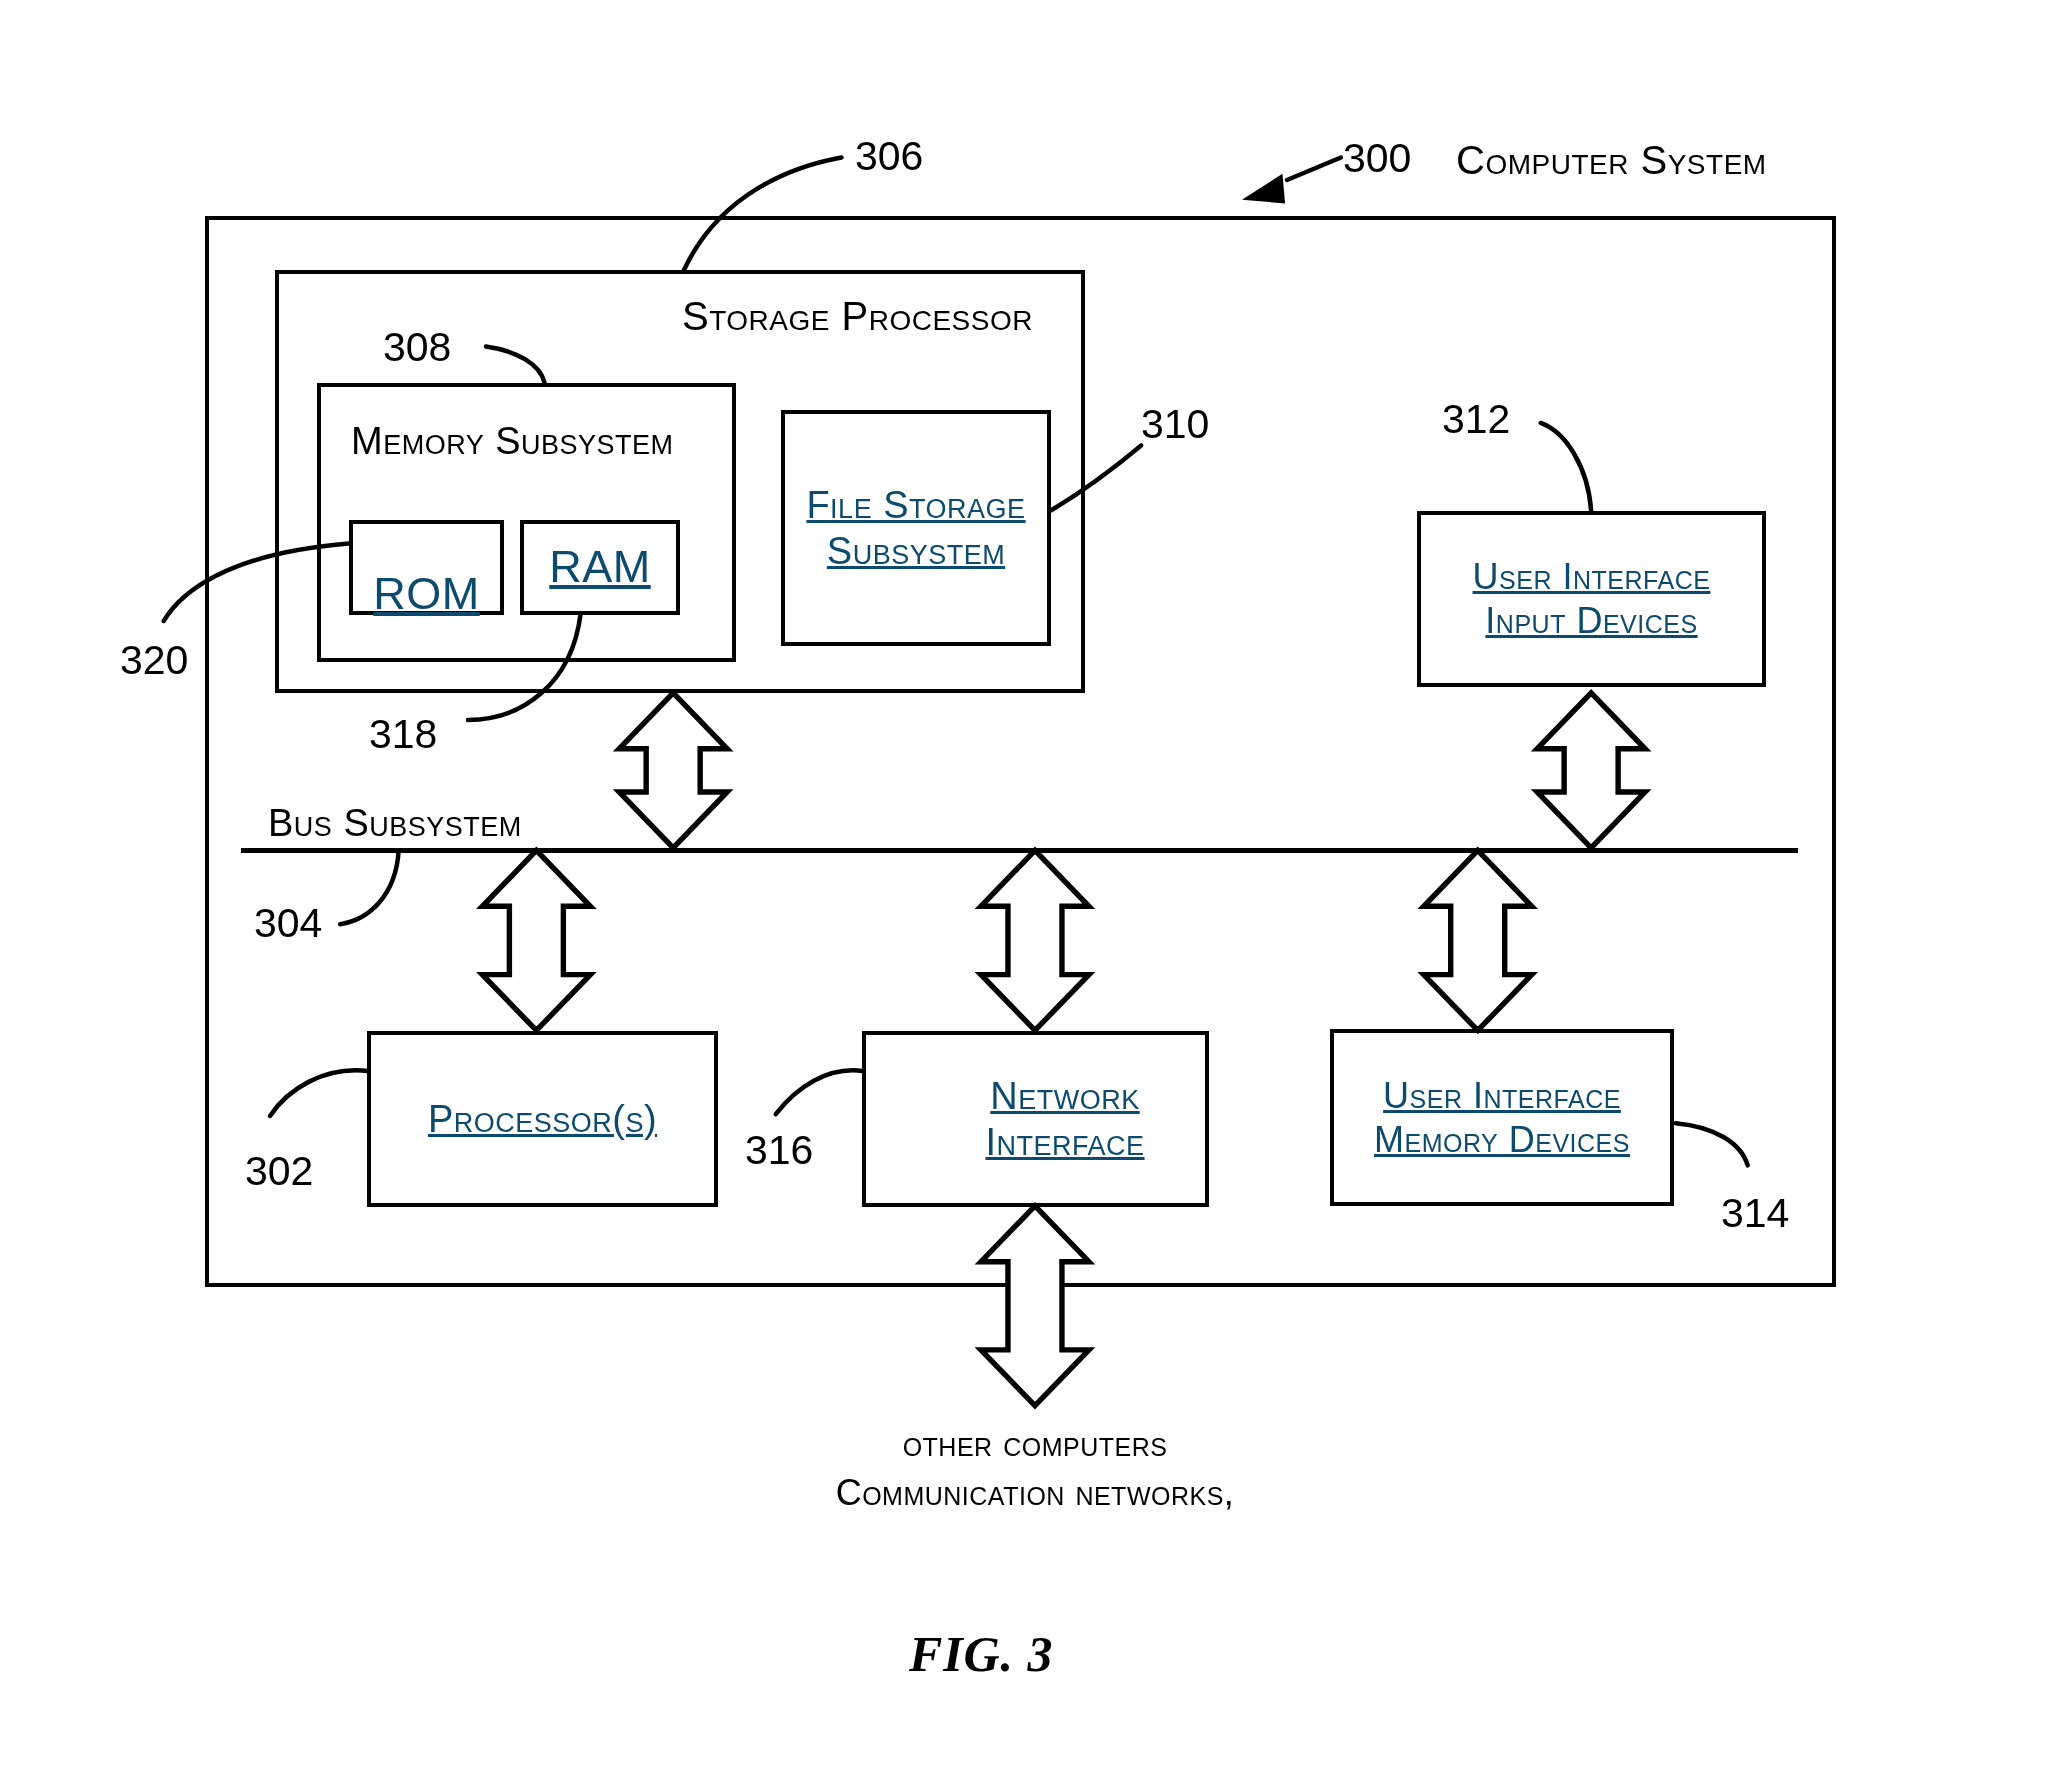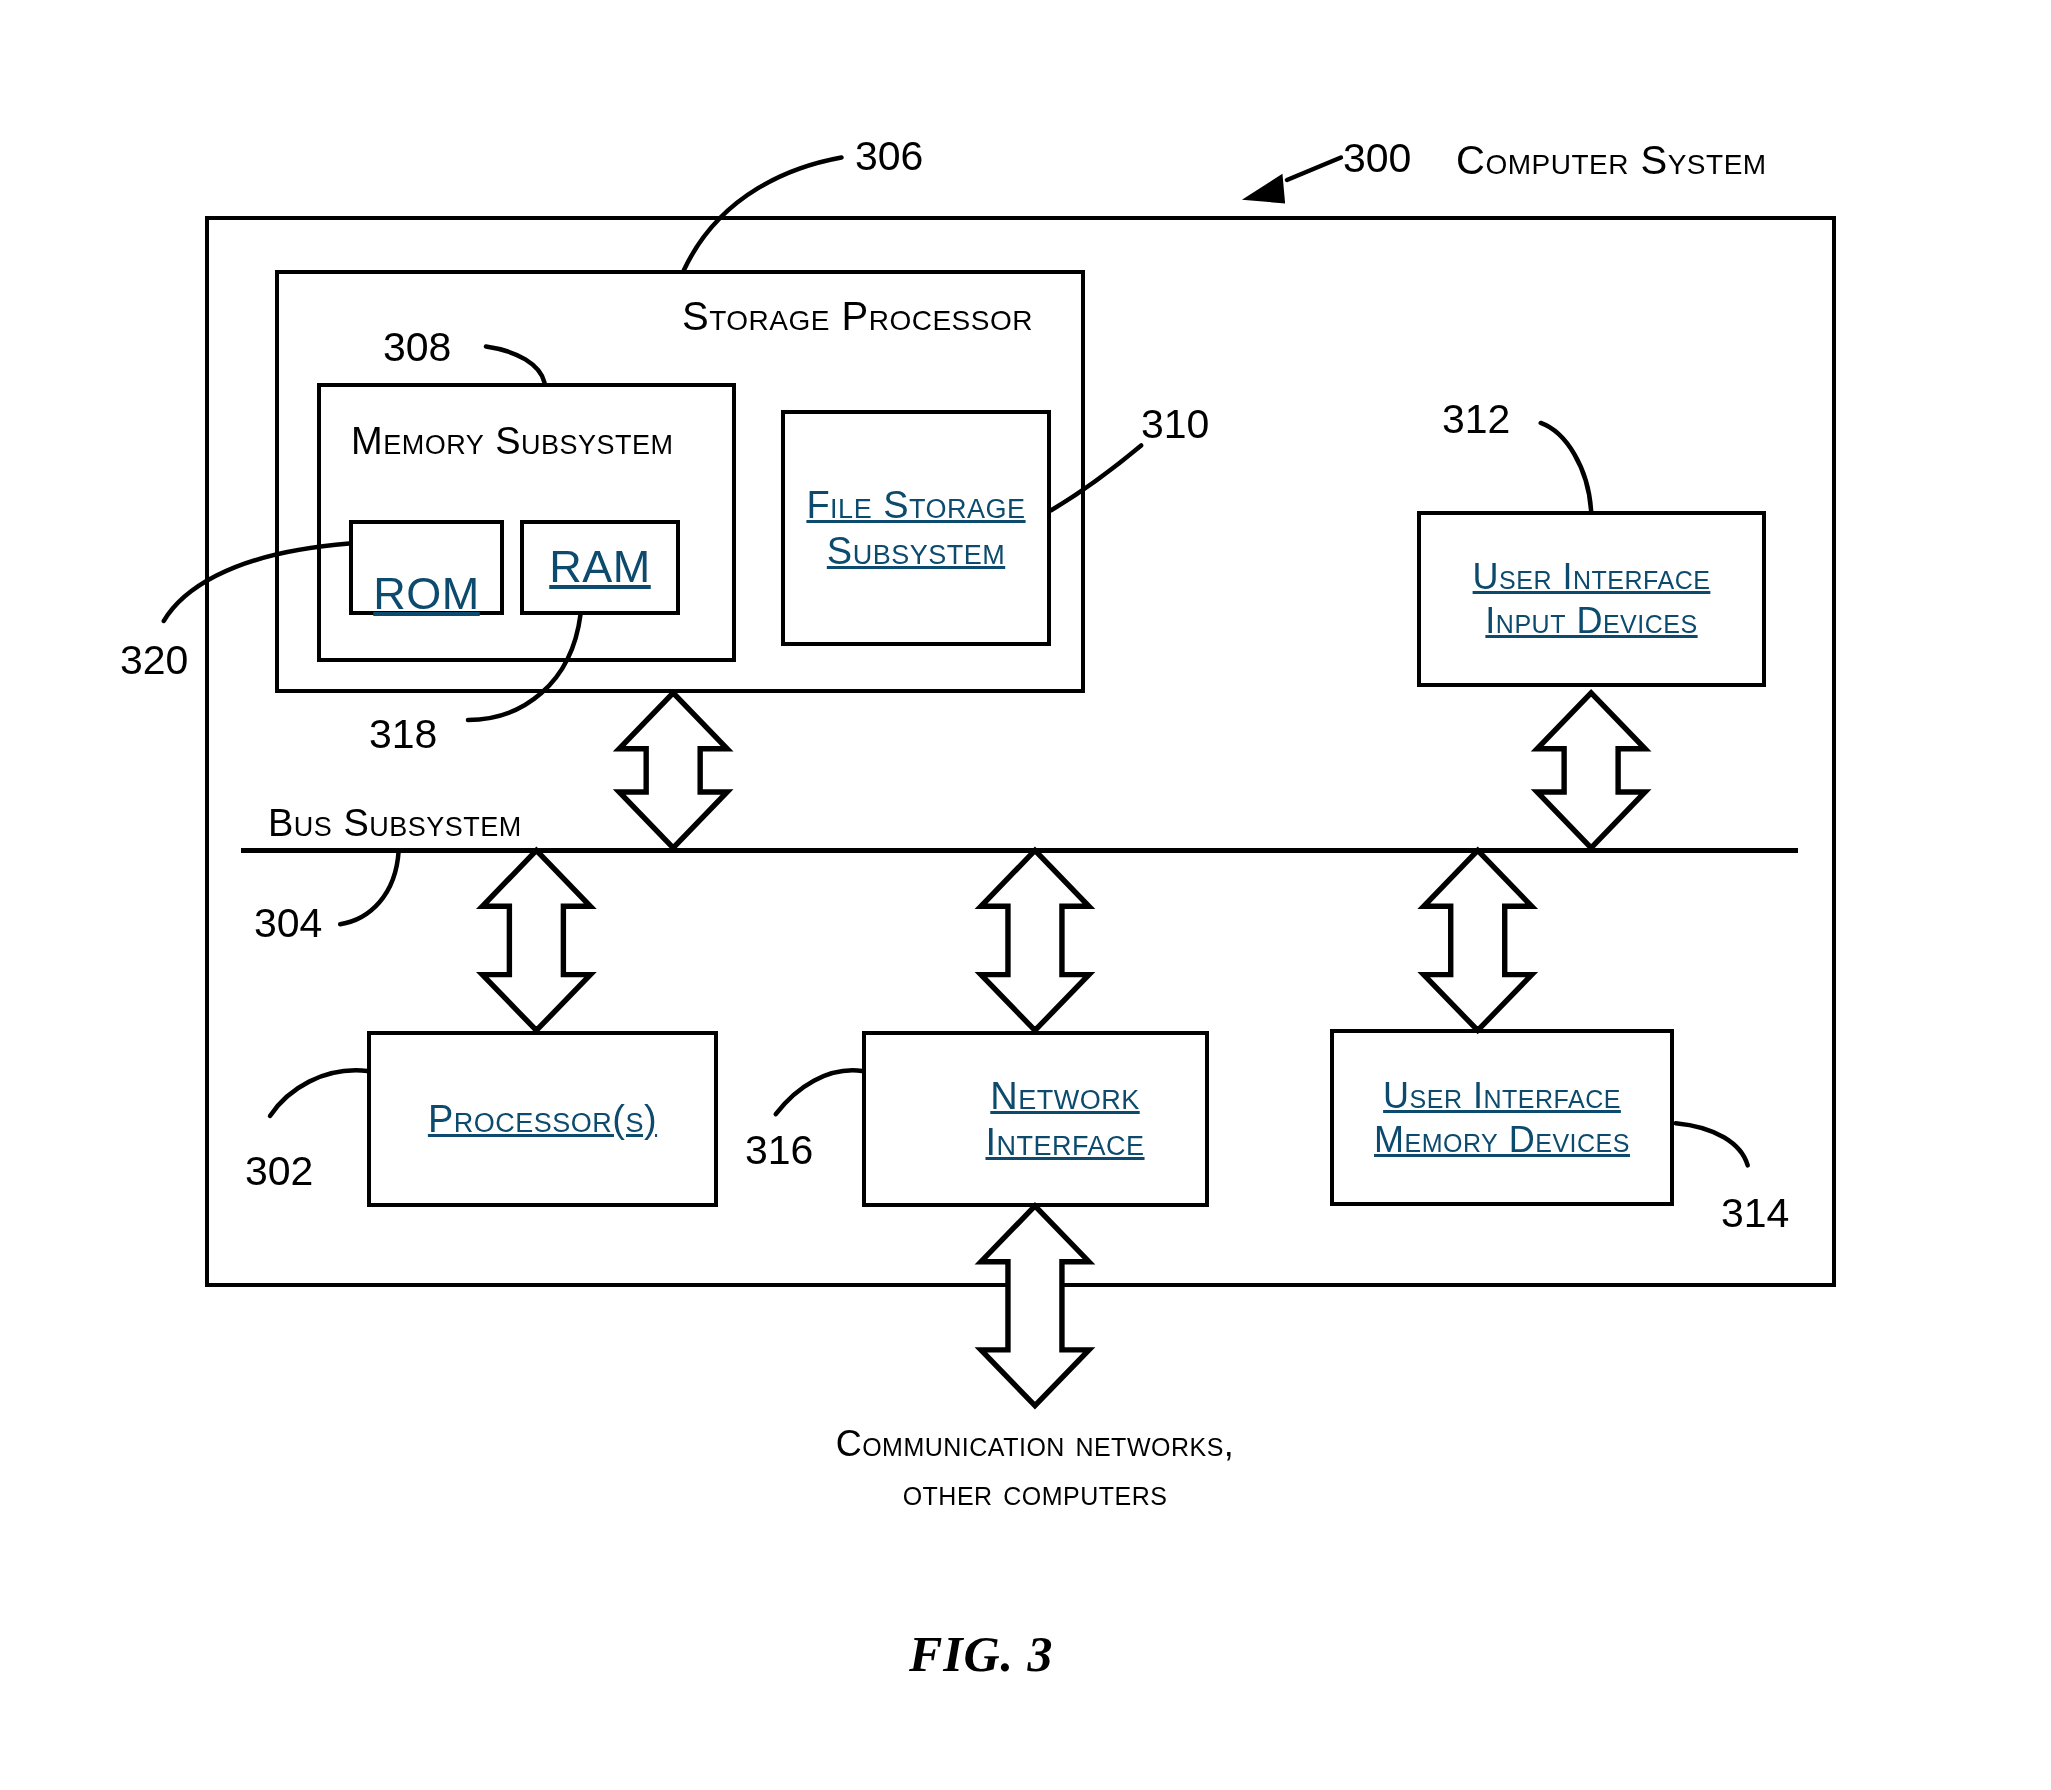--- a/index.html
+++ b/index.html
@@ -142,22 +142,22 @@
     <span>Interface</span>
   </div>
 
   <div class="box" style="left:1330px; top:1029px; width:344px; height:177px;"></div>
   <div class="boxtext" style="left:1330px; top:1029px; width:344px; height:177px; font-size:36px; flex-direction:column;">
     <span>User Interface</span>
     <span>Memory Devices</span>
   </div>
 
   <div class="netcaption" style="left:711px; top:1420px; width:648px;">
+    <div>other computers</div>
     <div>Communication networks,</div>
-    <div>other computers</div>
   </div>
 
   <div class="figcaption" style="left:909px; top:1625px;">FIG. 3</div>
 
   <div class="lbl" style="left:1456px; top:137px; font-size:40px;">Computer System</div>
 
   <div class="refnum" style="left:1343px; top:135px;">300</div>
   <div class="refnum" style="left:855px; top:133px;">306</div>
   <div class="refnum" style="left:383px; top:324px;">308</div>
   <div class="refnum" style="left:1141px; top:401px;">310</div>

